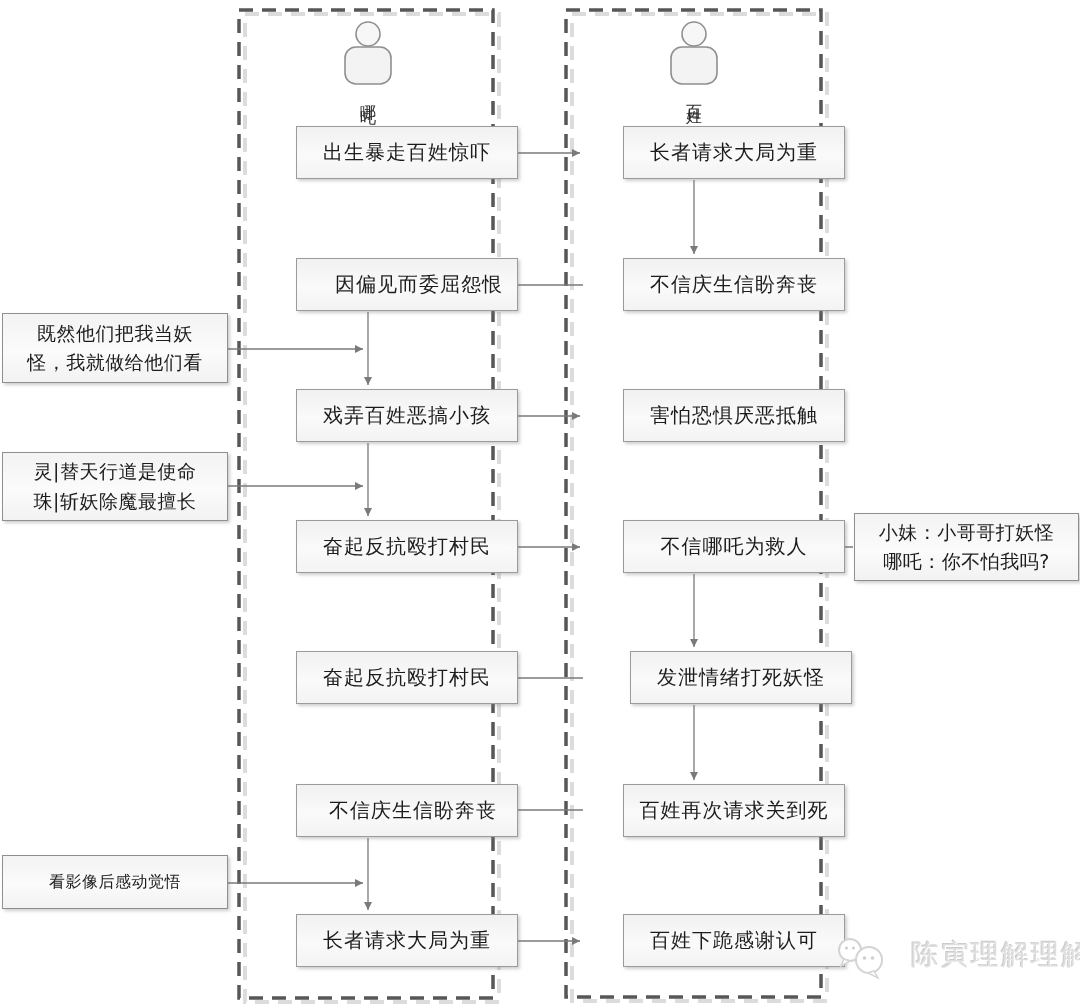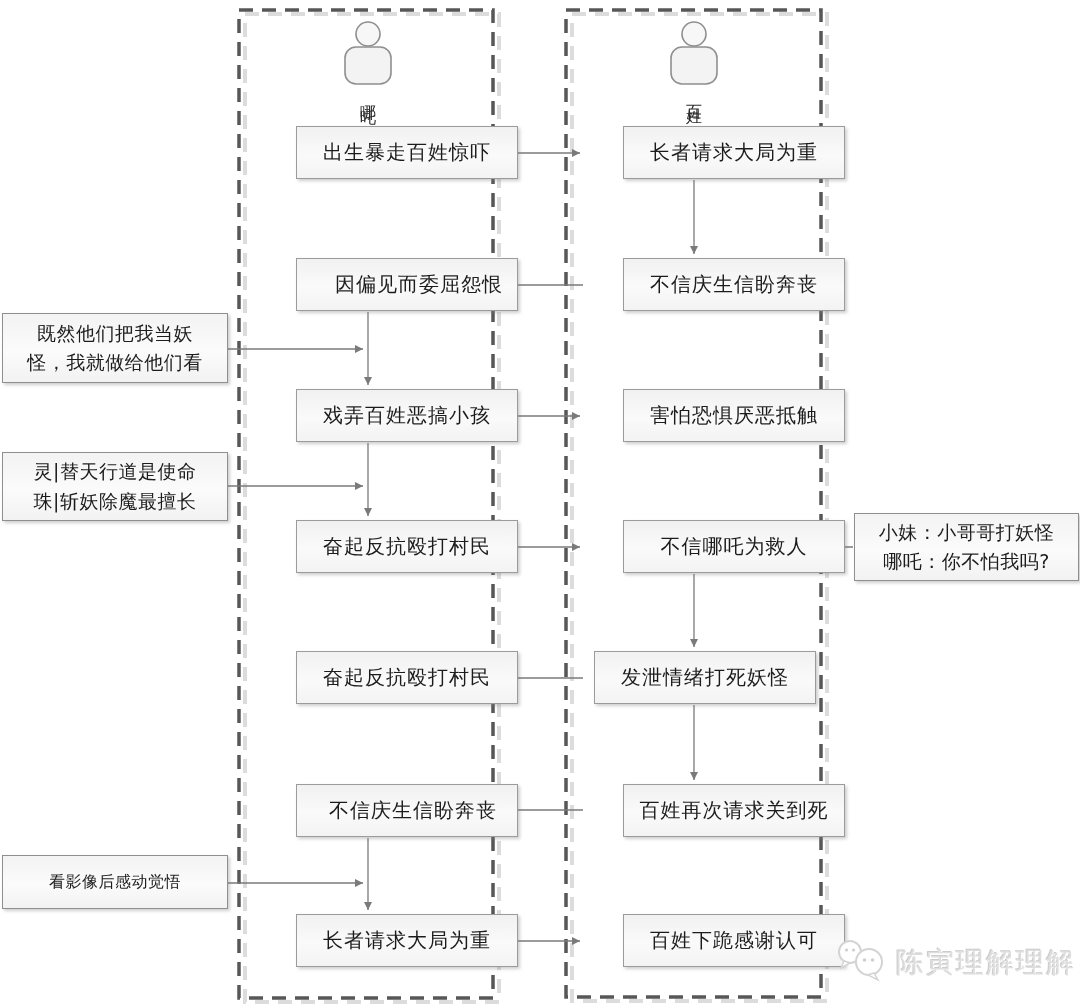--- a/index.html
+++ b/index.html
@@ -24,21 +24,21 @@
     display:flex;flex-direction:column;align-items:center;justify-content:center;
     font-size:19px;color:#1c1c1c;line-height:1.55;letter-spacing:0.5px;white-space:nowrap;
   }
   .lane-header{position:absolute;display:flex;flex-direction:column;align-items:center;}
   .lane-label{
     font-size:16px;color:#2a2a2a;margin-top:2px;
     writing-mode:vertical-rl;text-orientation:upright;letter-spacing:4px;line-height:1;
   }
   .watermark{
     position:absolute;left:836px;top:936px;width:244px;height:54px;
-    display:flex;align-items:center;gap:8px;font-family:Liberation Serif, serif;
+    display:flex;gap:23px;font-family:Liberation Serif, serif;
   }
   .watermark-text{
     font-size:28px;color:#dedede;letter-spacing:2px;white-space:nowrap;
     text-shadow:1px 1px 0 #ffffff,-1px -1px 0 #cccccc;
   }
 </style>
 </head>
 <body>
 
 <div id="canvas">
@@ -101,21 +101,21 @@
   <div class="step" style="left:256px;top:389px;">戏弄百姓恶搞小孩</div>
   <div class="step" style="left:256px;top:520px;">奋起反抗殴打村民</div>
   <div class="step" style="left:256px;top:651px;">奋起反抗殴打村民</div>
   <div class="step" style="left:256px;top:784px;padding-left:12px;">不信庆生信盼奔丧</div>
   <div class="step" style="left:256px;top:914px;">长者请求大局为重</div>
 
   <div class="step" style="left:583px;top:126px;">长者请求大局为重</div>
   <div class="step" style="left:583px;top:258px;">不信庆生信盼奔丧</div>
   <div class="step" style="left:583px;top:389px;">害怕恐惧厌恶抵触</div>
   <div class="step" style="left:583px;top:520px;">不信哪吒为救人</div>
-  <div class="step" style="left:554px;top:651px;">发泄情绪打死妖怪</div>
+  <div class="step" style="left:590px;top:651px;">发泄情绪打死妖怪</div>
   <div class="step" style="left:583px;top:784px;">百姓再次请求关到死</div>
   <div class="step" style="left:583px;top:914px;">百姓下跪感谢认可</div>
 
   <div class="note" style="left:2px;top:313px;width:226px;height:70px;">
     <div>既然他们把我当妖</div>
     <div>怪，我就做给他们看</div>
   </div>
   <div class="note" style="left:2px;top:452px;width:226px;height:69px;">
     <div>灵|替天行道是使命</div>
     <div>珠|斩妖除魔最擅长</div>

